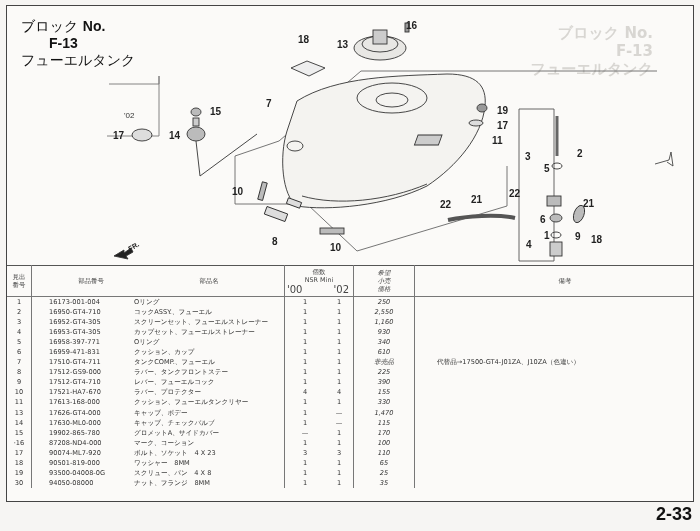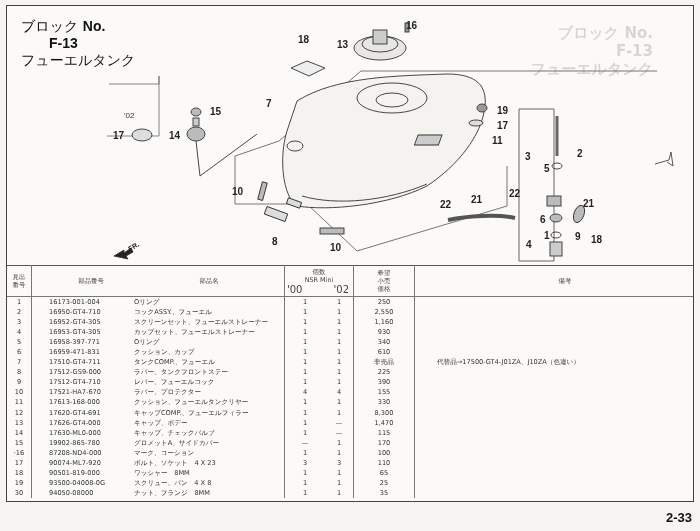--- a/index.html
+++ b/index.html
@@ -35,28 +35,28 @@
     table.parts th {
       font-weight: normal; font-size: 6.4px; color: #444; text-align: center;
       border-bottom: 1px solid #777; padding: 0; height: 30px; line-height: 8px;
     }
     table.parts td { padding: 0; height: 10.05px; line-height: 10px; white-space: nowrap; }
     .c-no { width: 24px; text-align: center; border-right: 1px solid #777; margin-left: 19px; }
     .c-pn { width: 84px; padding-left: 17px !important; }
     .c-name { width: 150px; padding-left: 1px !important; }
     .c-q00 { width: 40px; text-align: center; border-left: 1px solid #777; }
     .c-q02 { width: 28px; text-align: center; }
-    .c-price { width: 60px; text-align: center; border-left: 1px solid #777; border-right: 1px solid #777; }
+    .c-price { width: 60px; text-align: center; border-left: 1px solid #777; border-right: 1px solid #777; font-style: italic; }
     .c-rem { padding-left: 22px !important; }
     .hdr-qty-top { display:block; }
     .hdr-years { display:flex; justify-content: space-between; padding: 2px 4px 0 2px; }
     .hdr-years span { font-size: 10px; }
     .page-num {
       position: absolute; right: 8px; bottom: 6px; font-family: "Liberation Sans", sans-serif;
-      font-weight: bold; font-size: 13px; color: #111;
+      font-weight: bold; font-size: 18px; color: #111;
     }
   </style>
 </head>
 <body>
 
 <div class="page-frame">
 
   <div class="ghost">
     <div>ブロック No.</div>
     <div>F-13</div>
@@ -271,29 +271,20 @@
         <tr>
       <td class="c-no">11</td>
       <td class="c-pn">17613-168-000</td>
       <td class="c-name">クッション、フューエルタンクリヤー</td>
       <td class="c-q00">1</td>
       <td class="c-q02">1</td>
       <td class="c-price">330</td>
       <td class="c-rem"></td>
     </tr>
         <tr>
-      <td class="c-no">12</td>
-      <td class="c-pn">17620-GT4-691</td>
-      <td class="c-name">キャップCOMP.、フューエルフィラー</td>
-      <td class="c-q00">1</td>
-      <td class="c-q02">1</td>
-      <td class="c-price">8,300</td>
-      <td class="c-rem"></td>
-    </tr>
-        <tr>
       <td class="c-no">13</td>
       <td class="c-pn">17626-GT4-000</td>
       <td class="c-name">キャップ、ボデー</td>
       <td class="c-q00">1</td>
       <td class="c-q02">—</td>
       <td class="c-price">1,470</td>
       <td class="c-rem"></td>
     </tr>
         <tr>
       <td class="c-no">14</td>

